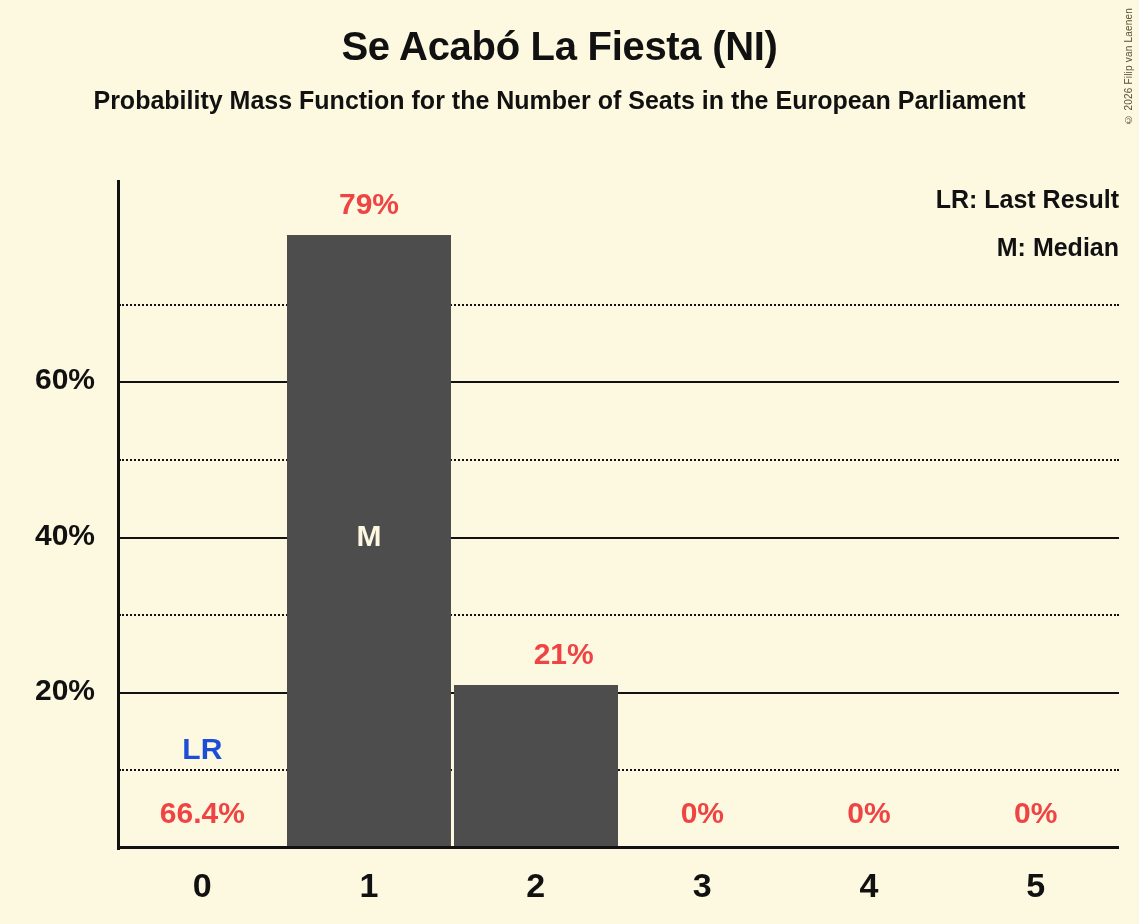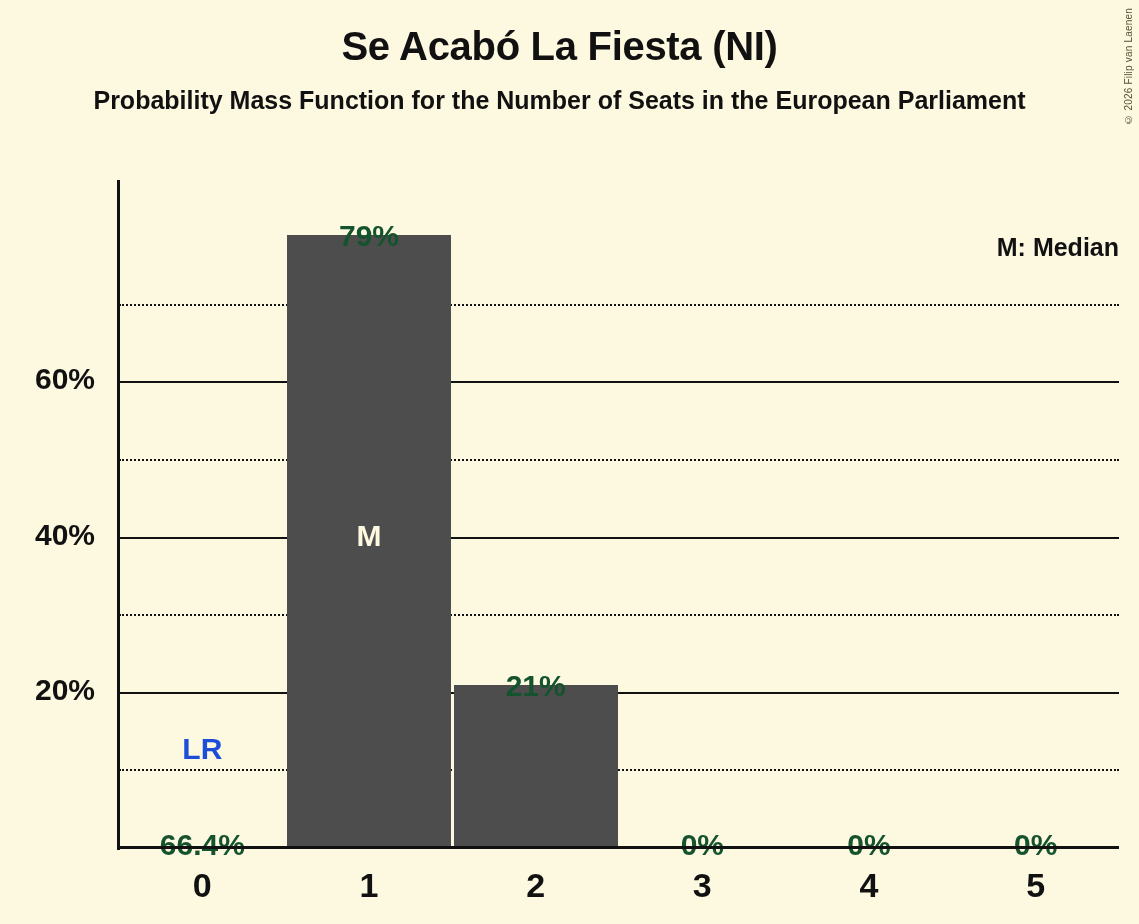--- a/index.html
+++ b/index.html
@@ -117,23 +117,22 @@
     position: absolute;
     background: #4d4d4d;
   }
 
   
   .bar-value {
     position: absolute;
     text-align: center;
     font-size: 30px;
     font-weight: bold;
-    color: #14532d;
-    white-space: nowrap;
-    margin-top: 32px;
+    color: #ef4444;
+    white-space: nowrap;
   }
 
   
   .bar-marker {
     position: absolute;
     text-align: center;
     font-size: 30px;
     font-weight: bold;
     color: #fdf8e0;
     white-space: nowrap;
@@ -163,20 +162,21 @@
 </head>
 <body>
 
 <div id="canvas">
 
   <div class="title" id="chart-subtitle-1">Probability Mass Function for the Number of Seats in the European Parliament</div>
   <div class="title" id="chart-title">Se Acabó La Fiesta (NI)</div>
 
   <div id="copyright">© 2026 Filip van Laenen</div>
 
+  <div class="legend-line" id="legend-lr">LR: Last Result</div>
   <div class="legend-line" id="legend-m">M: Median</div>
 
   <div id="gridlines">
       <div class="gridline minor" style="top: 769.4px;"></div>
       <div class="gridline minor" style="top: 614.2px;"></div>
       <div class="gridline minor" style="top: 459px;"></div>
       <div class="gridline minor" style="top: 303.8px;"></div>
       <div class="gridline major" style="top: 691.8px;"></div>
       <div class="gridline major" style="top: 536.6px;"></div>
       <div class="gridline major" style="top: 381.4px;"></div>
@@ -186,21 +186,21 @@
       <div class="ytick" style="top: 517.6px;">40%</div>
       <div class="ytick" style="top: 362.4px;">60%</div>
     </div>
   <div id="bars-layer">
       <div class="bar" style="left: 286.917px; width: 164.167px; top: 234.96px; height: 613.04px; background: rgb(77, 77, 77);"></div>
       <div class="bar" style="left: 453.583px; width: 164.167px; top: 685.04px; height: 162.96px; background: rgb(77, 77, 77);"></div>
     </div>
   <div id="labels-layer">
       <div class="bar-value" style="left: 119px; width: 166.667px; top: 796px;">66.4%</div>
       <div class="bar-value" style="left: 285.667px; width: 166.667px; top: 186.96px;">79%</div>
-      <div class="bar-value" style="left: 452.333px; width: 166.667px; top: 637.04px;">21%</div>
+      <div class="bar-value" style="left: 452.333px; width: 166.667px; top: 637.04px; padding-left: 28px;">21%</div>
       <div class="bar-value" style="left: 619px; width: 166.667px; top: 796px;">0%</div>
       <div class="bar-value" style="left: 785.667px; width: 166.667px; top: 796px;">0%</div>
       <div class="bar-value" style="left: 952.333px; width: 166.667px; top: 796px;">0%</div>
     </div>
   <div id="markers-layer">
       <div class="bar-marker" style="position: absolute; left: 285.667px; width: 166.667px; color: rgb(253, 248, 224); top: 519.48px;">M</div>
       <div id="lr-marker" style="position: absolute; left: 119px; width: 166.667px; top: 732.4px;">LR</div>
     </div>
   <div id="xtick-layer">
       <div class="xtick" style="left: 119px; width: 166.667px;">0</div>

